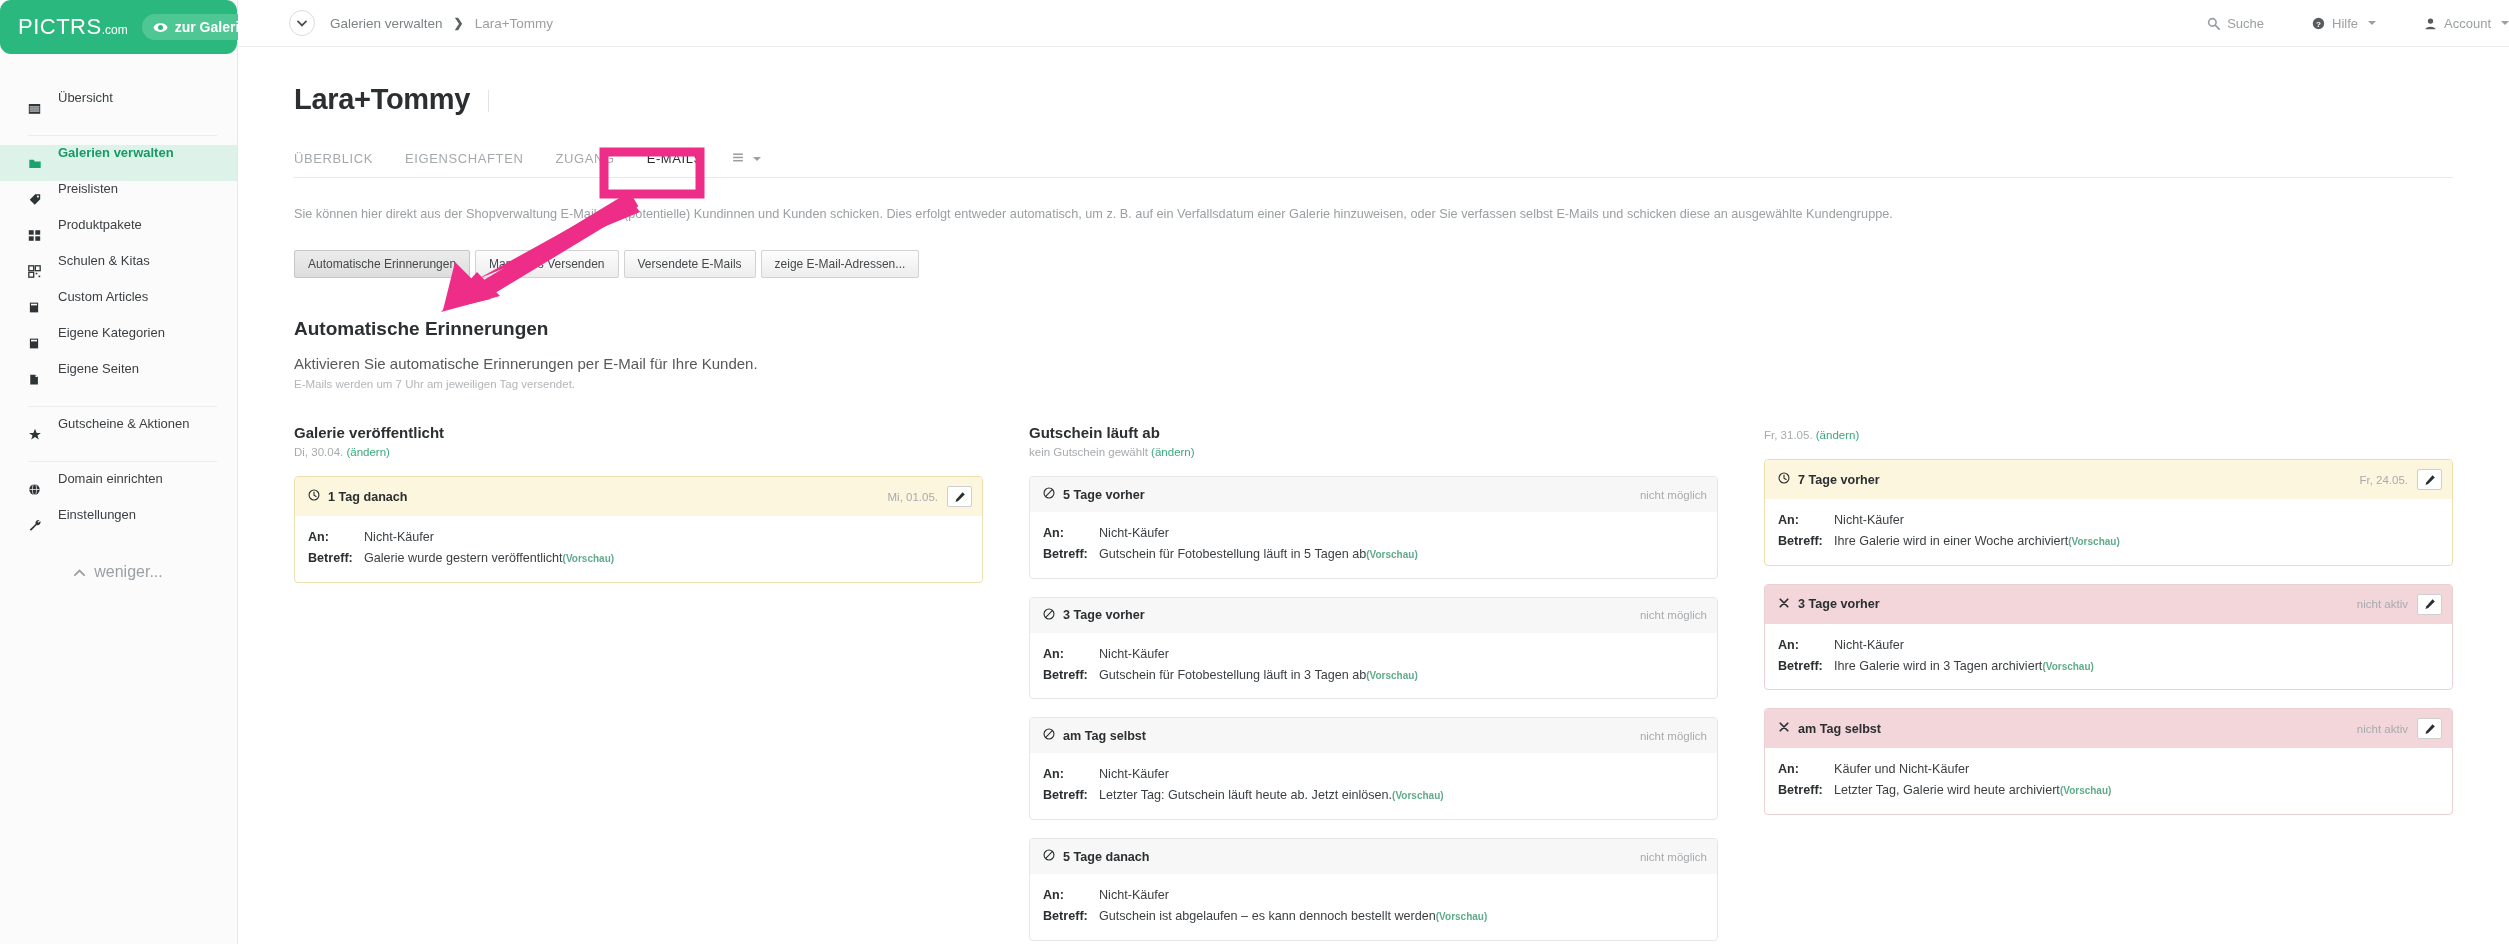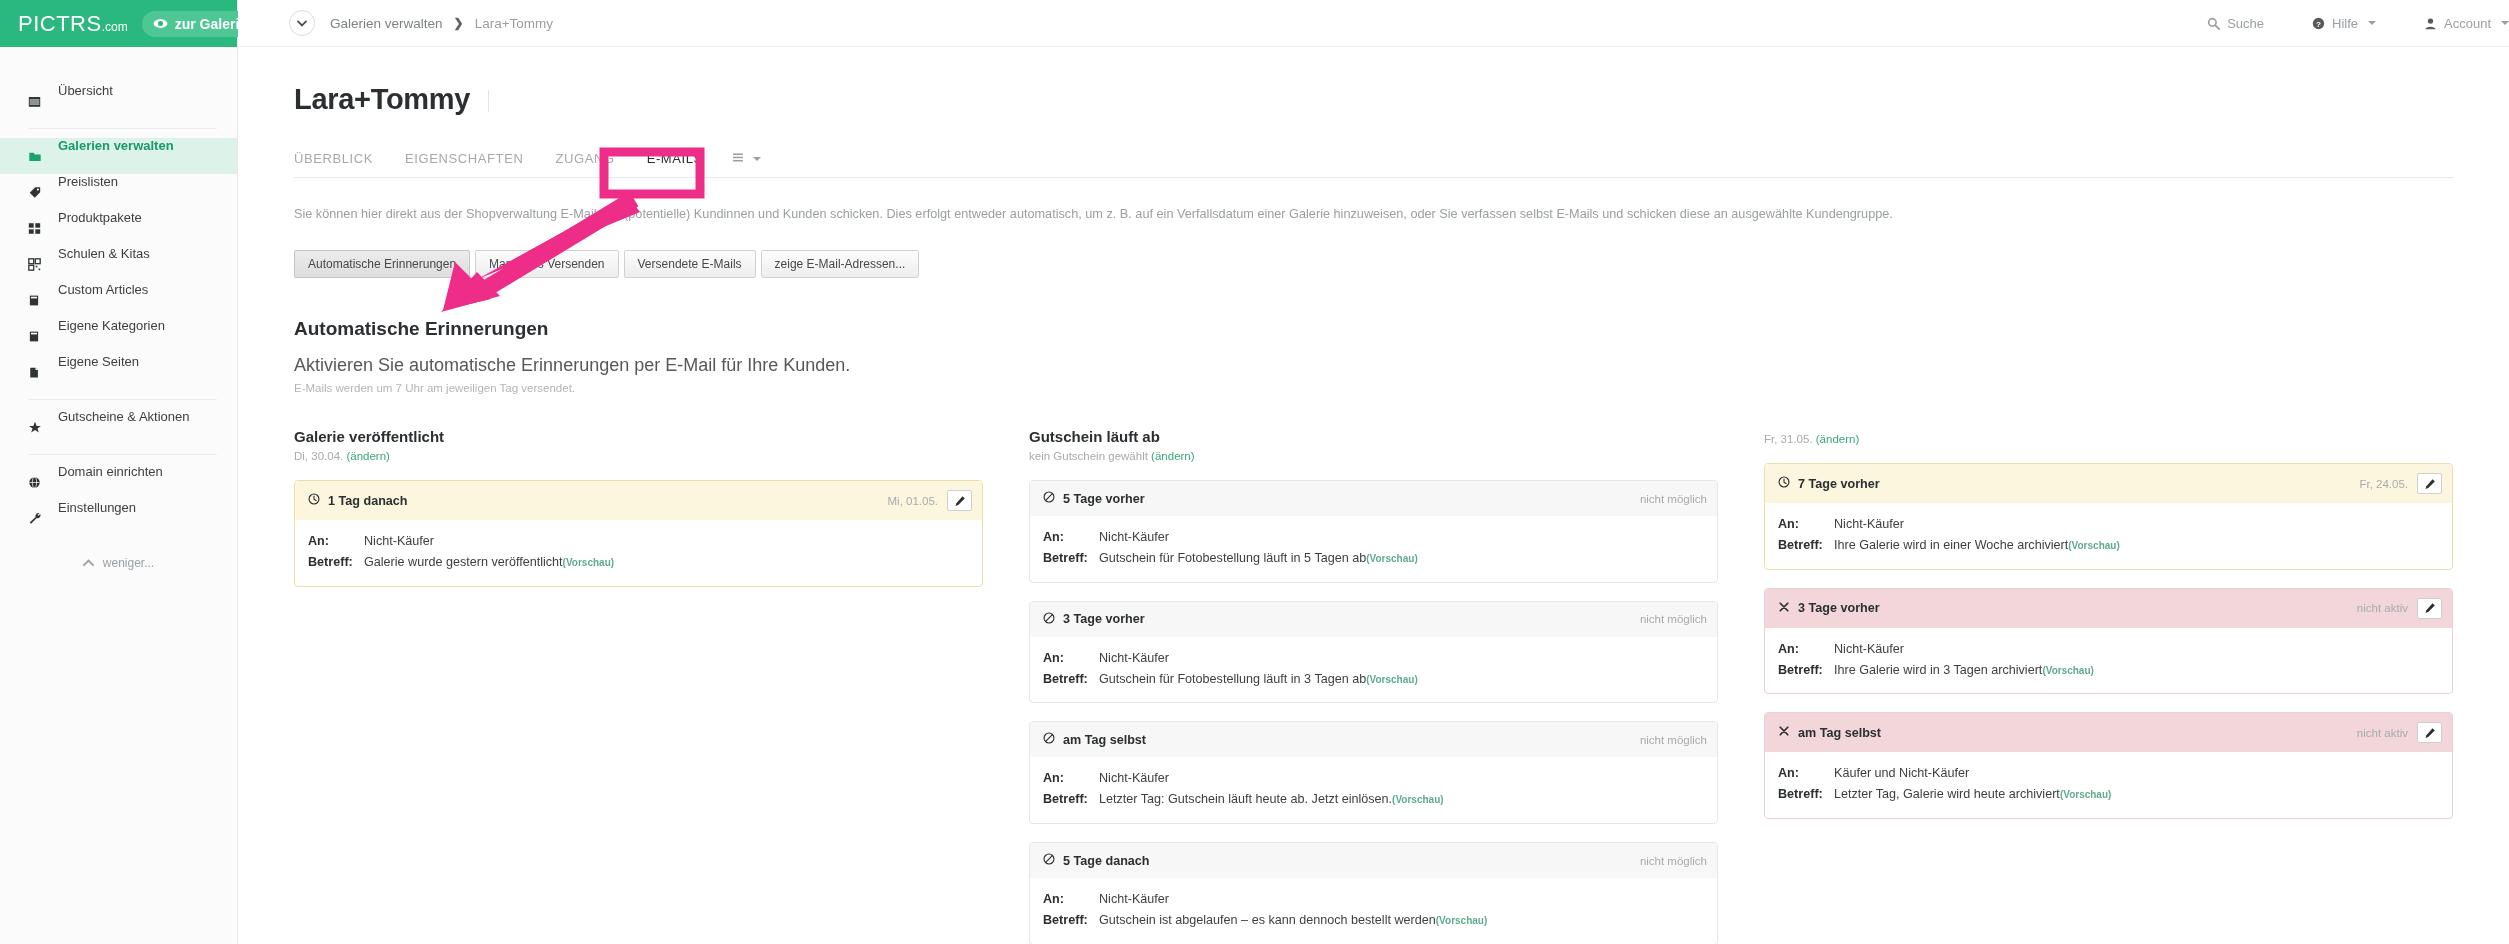--- a/index.html
+++ b/index.html
@@ -13,24 +13,25 @@
   #app { position: relative; width: 2509px; height: 944px; overflow: hidden; }
 
   
   #sidebar {
     position: absolute; left: 0; top: 0;
     width: 238px; height: 944px;
     background: #fbfbfb;
     border-right: 1px solid #e8e8e8;
   }
   #brandbar {
-    height: 47px;
+    height: 54px;
     background: #2ab87e;
     display: flex; align-items: center;
     padding-left: 18px;
+    border-radius: 11px;
   }
   .brand-logo { color: #ffffff; font-size: 22px; letter-spacing: .5px; font-weight: 400; }
   .brand-logo .dom { font-size: 12px; letter-spacing: 0; }
   .gallery-btn {
     margin-left: 14px;
     display: flex; align-items: center; gap: 7px;
     background: #4fc795;
     color: #ffffff;
     border-radius: 14px;
     padding: 5px 13px 5px 11px;
@@ -56,21 +57,21 @@
     color: #2f3437;
     font-size: 13px;
   }
   .nav-item.active { background: #ddf3e9; color: #189a68; font-weight: bold; }
   .nav-item.active .nico { color: #1aa36d; }
   .nav-sep { height: 1px; background: #ececec; margin: 9px 20px 9px 28px; }
   .nav-less {
     display: flex; align-items: center; justify-content: center;
     gap: 9px;
     margin-top: 20px;
-    color: #9aa0a4; font-size: 12px;
+    color: #9aa0a4; font-size: 16px;
     cursor: pointer;
   }
 
   
   #topbar {
     position: absolute; left: 238px; top: 0; right: 0;
     height: 47px;
     background: #ffffff;
     border-bottom: 1px solid #ededed;
     display: flex; align-items: center;
@@ -145,21 +146,21 @@
     background: linear-gradient(#fdfdfd, #ededed);
     border: 1px solid #d2d2d2;
     border-radius: 2px;
     padding: 6px 13px;
     cursor: pointer;
     white-space: nowrap;
   }
   .subtab.active { background: linear-gradient(#ececec,#dddddd); border-color:#c6c6c6; }
 
   .sec-title { margin: 40px 0 0 56px; font-size: 19px; font-weight: bold; color: #2b2f31; }
-  .sec-sub1 { margin: 15px 0 4px 56px; font-size: 18px; color: #56595b; }
+  .sec-sub1 { margin: 15px 0 4px 56px; font-size: 15px; color: #56595b; }
   .sec-sub2 { margin: 6px 0 0 56px; font-size: 11.5px; color: #b2b6b9; }
 
   
   #cols {
     margin: 34px 56px 0 56px;
     display: flex; gap: 46px; align-items: flex-start;
   }
   .col { flex: 1 1 0; min-width: 0; }
   .col-title { font-size: 15px; font-weight: bold; color: #2b2f31; }
   .col-sub { margin-top: 5px; font-size: 11.5px; color: #a7abae; }

